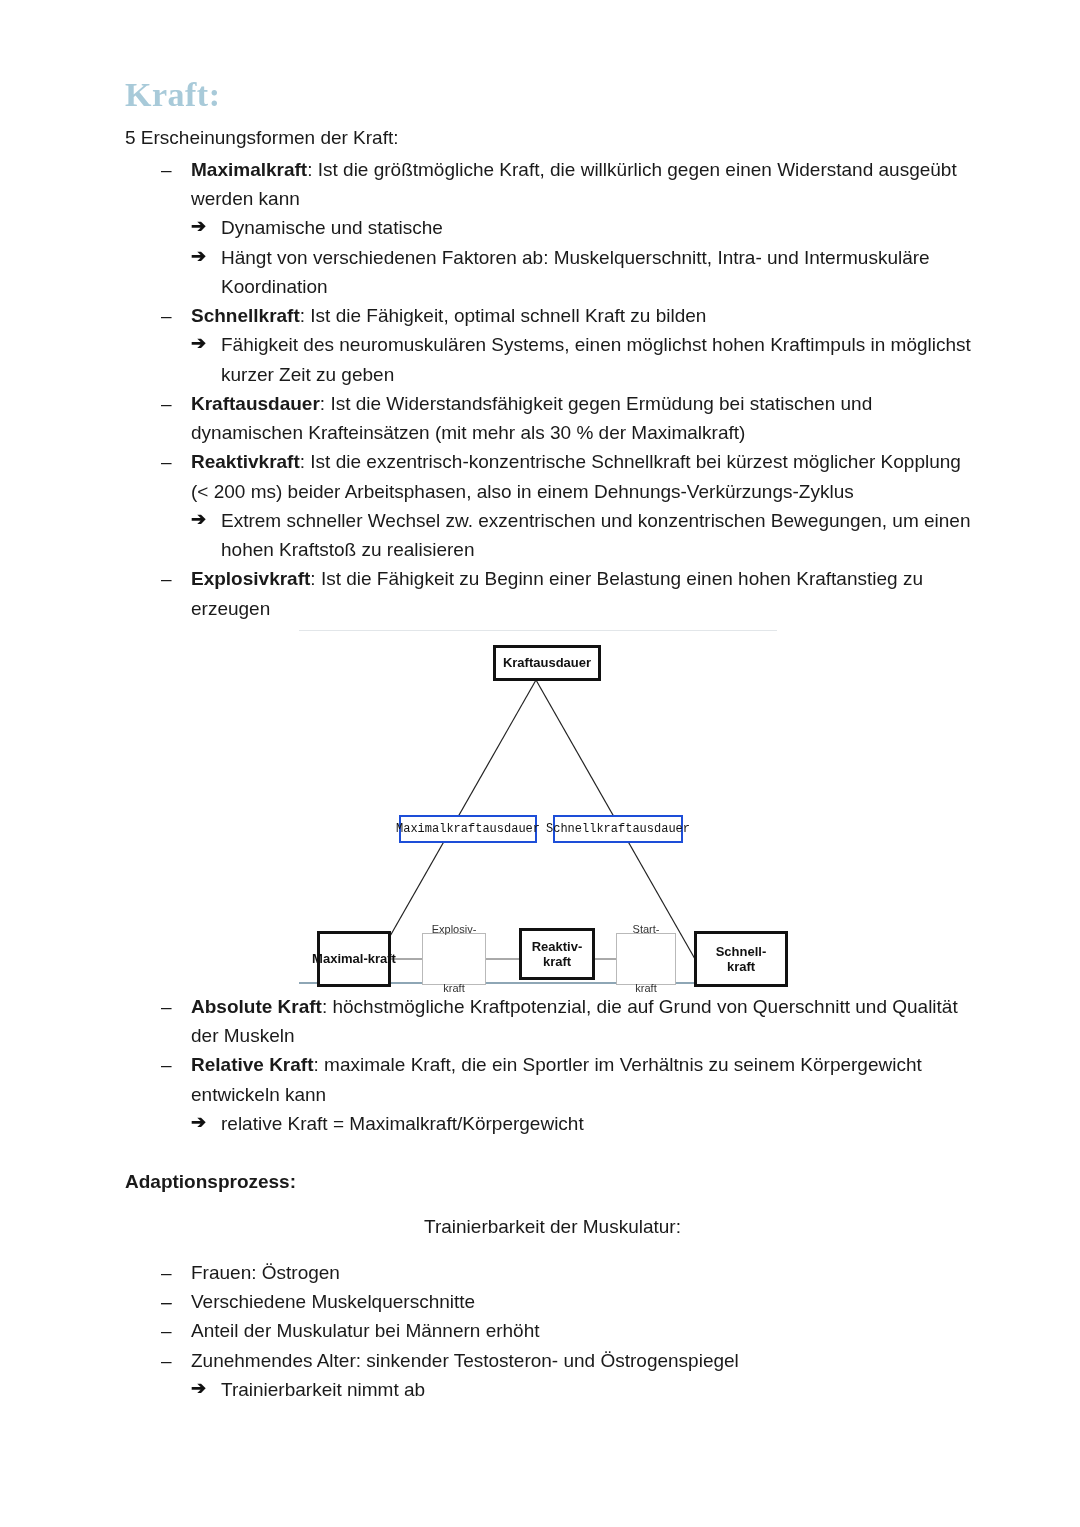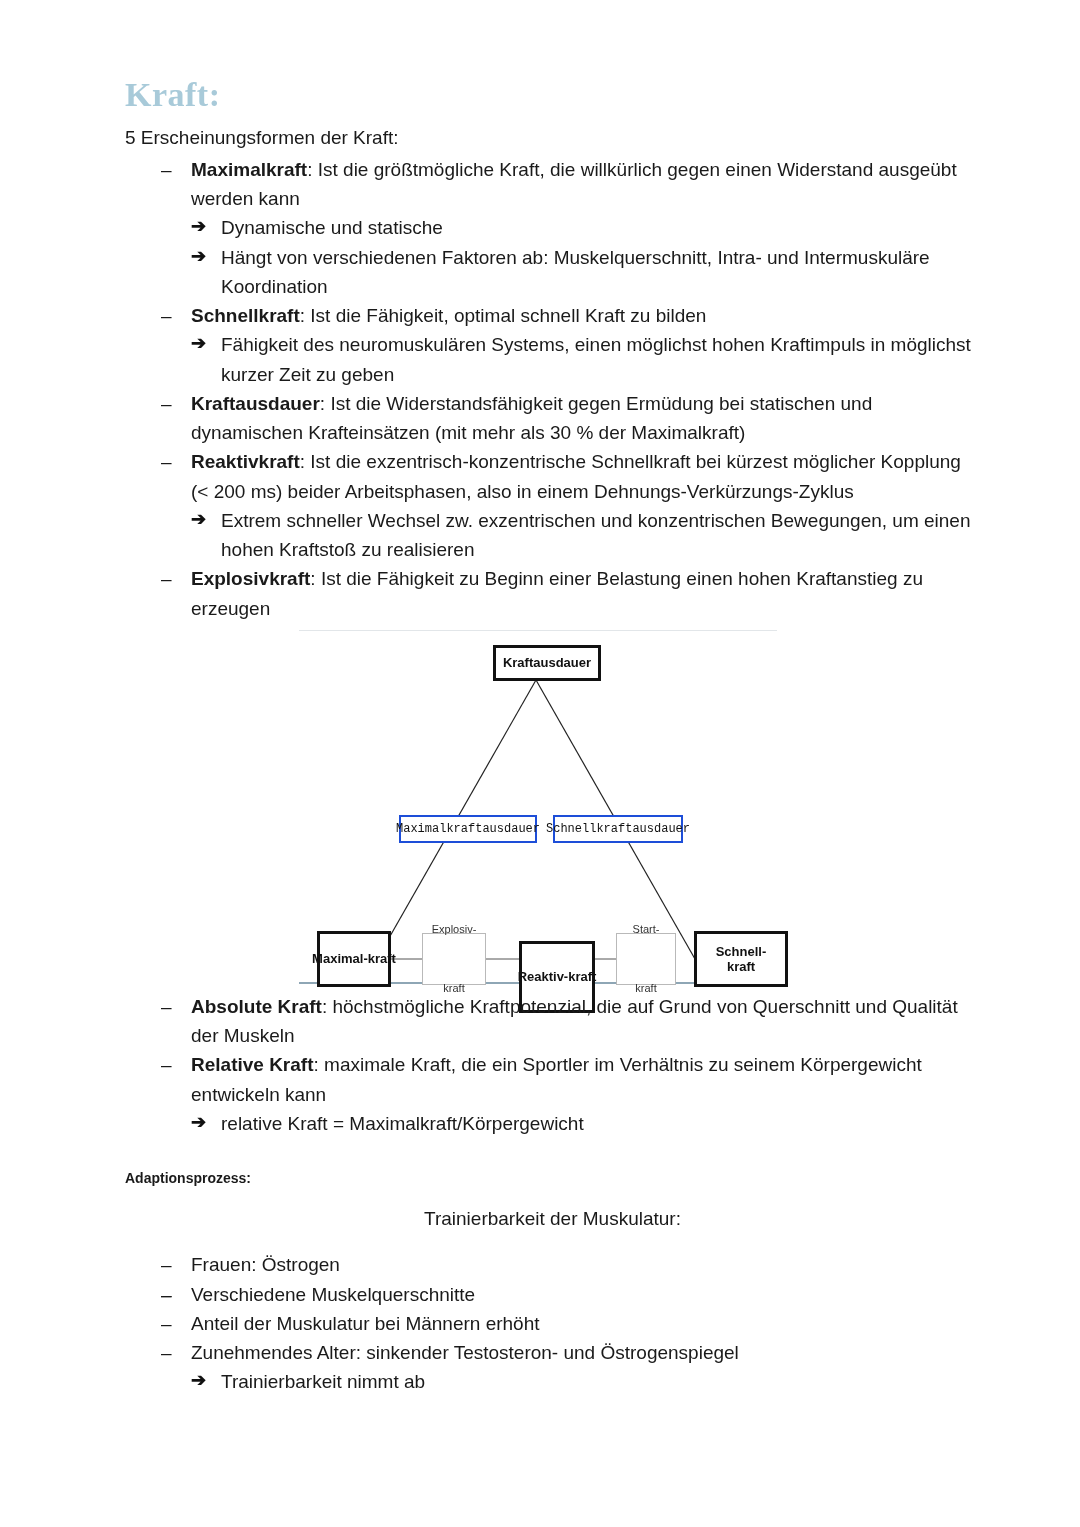--- a/index.html
+++ b/index.html
@@ -69,21 +69,21 @@
   ul.lvl2 > li > .arrow {
     position: absolute;
     left: 0;
     top: 0;
     font-size: 18px;
     font-weight: bold;
     color: #111;
   }
   .term { font-weight: bold; }
   .section-head {
-    font-size: 14px;
+    font-size: 19px;
     font-weight: bold;
     margin: 0;
     line-height: 1.52;
   }
   .plain {
     font-size: 19px;
     line-height: 1.52;
     margin: 16px;
     text-align: center;
   }
@@ -233,21 +233,21 @@
       <div class="node strong" style="left:22px; top:302px; width:74px; height:56px; flex-direction:row;">
         <span>Maximal-</span>
         <span>kraft</span>
       </div>
 
       <div class="node faint" style="left:127px; top:304px; width:64px; height:52px; flex-direction:column;">
         <span>Explosiv-</span>
         <span>kraft</span>
       </div>
 
-      <div class="node strong" style="left:224px; top:312px; width:76px; height:72px; ">
+      <div class="node strong" style="left:224px; top:299px; width:76px; height:52px; flex-direction:column;">
         <span>Reaktiv-</span>
         <span>kraft</span>
       </div>
 
       <div class="node faint" style="left:321px; top:304px; width:60px; height:52px; flex-direction:column;">
         <span>Start-</span>
         <span>kraft</span>
       </div>
 
       <div class="node strong" style="left:399px; top:302px; width:94px; height:56px; flex-direction:column;">

